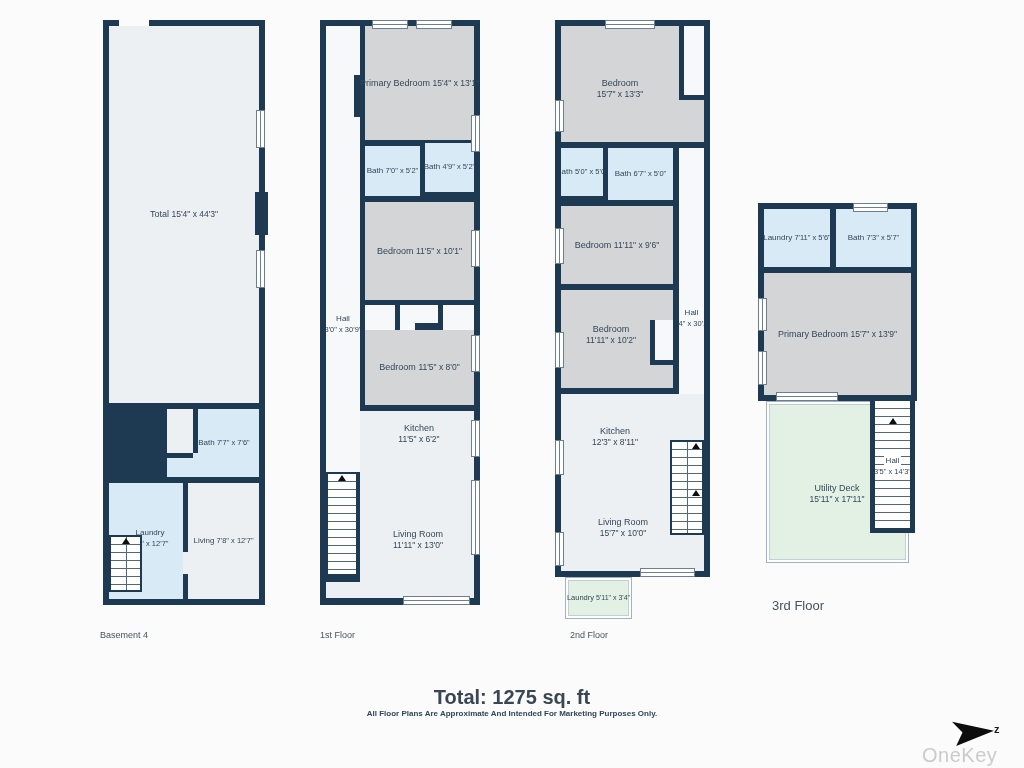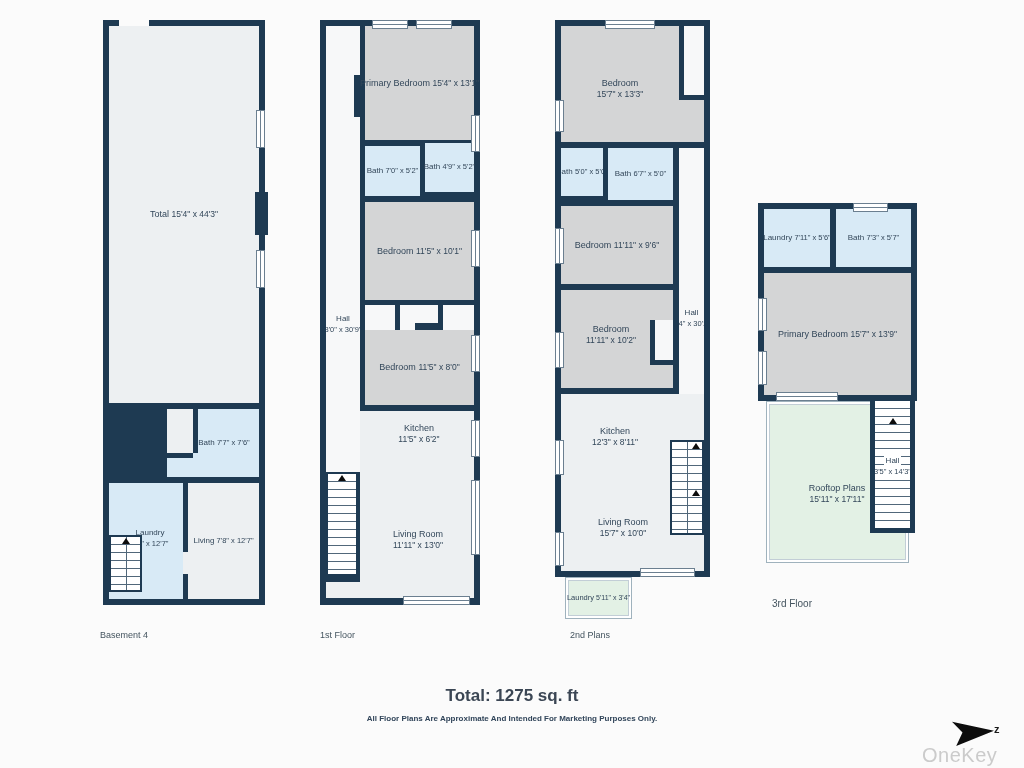--- a/index.html
+++ b/index.html
@@ -26,23 +26,23 @@
   .gap{position:absolute;background:#edf0f2;}
   .stairs{position:absolute;background:#fff;border:2px solid #1e3a52;box-sizing:border-box;
         background-image:repeating-linear-gradient(to bottom,#fff 0 7px,#51677a 7px 8px);}
   .stairs .mid{position:absolute;top:0;bottom:0;left:50%;width:1px;background:#51677a;}
   .uparrow{position:absolute;width:0;height:0;border-left:4px solid transparent;
         border-right:4px solid transparent;border-bottom:6px solid #0c0c0c;}
   .floor-tag{position:absolute;font-size:9px;color:#44545f;}
   .deck{position:absolute;background:#e3f1e5;border:1px solid #9fb2bd;
         box-shadow:inset 0 0 0 2px #fff, inset 0 0 0 3px #c2ced6;box-sizing:border-box;}
   .summary{position:absolute;left:0;width:1024px;top:686px;text-align:center;}
-  .summary .t{font-size:17px;font-weight:bold;color:#3b4654;}
+  .summary .t{font-size:20px;font-weight:bold;color:#3b4654;}
   .summary .s{font-size:15.5px;color:#9a9a9a;margin-top:1px;}
-  .summary .d{font-size:8px;font-weight:bold;color:#31455a;margin-top:8px;}
+  .summary .d{font-size:8px;font-weight:bold;color:#31455a;margin-top:0;}
   .compass{position:absolute;left:952px;top:719px;width:42px;height:28px;background:#0d0d0d;
         clip-path:polygon(0% 10%,100% 42%,10% 96%,25% 48%);}
   .compass-z{position:absolute;left:994px;top:723px;font-size:11px;font-weight:bold;color:#1a1a1a;}
   .watermark{position:absolute;left:922px;top:744px;font-size:20px;color:#cbcbcb;letter-spacing:.5px;}
 </style>
 </head>
 <body>
 
 <div class="plan" style="left:103px;top:20px;width:162px;height:585px;">
   <div class="fill c-light flex" style="left:6px;top:6px;width:150px;height:377px;">
@@ -231,21 +231,21 @@
   <div class="winv" style="left:0;top:512px;height:34px;"></div>
   <div class="winh" style="left:85px;top:548px;width:55px;"></div>
 </div>
 
 <div class="deck flex" style="left:565px;top:577px;width:67px;height:42px;display:flex;flex-direction:column;align-items:center;justify-content:center;">
   <div class="lbl xs">
     <span class="nm">Laundry</span>
     <span class="dm">5'11" x 3'4"</span>
   </div>
 </div>
-<div class="floor-tag" style="left:570px;top:630px;">2nd Plans</div>
+<div class="floor-tag" style="left:570px;top:630px;">2nd Floor</div>
 
 <div class="plan" style="left:758px;top:203px;width:159px;height:198px;">
   <div class="fill c-blue flex" style="left:6px;top:6px;width:66px;height:58px;">
     <div class="lbl sm">
       <span class="nm">Laundry</span>
       <span class="dm">7'11" x 5'6"</span>
     </div>
   </div>
   <div class="fill c-blue flex" style="left:78px;top:6px;width:75px;height:58px;">
     <div class="lbl sm">
@@ -260,33 +260,33 @@
     </div>
   </div>
   <div class="winh" style="left:95px;top:0;width:35px;"></div>
   <div class="winv" style="left:0;top:95px;height:33px;"></div>
   <div class="winv" style="left:0;top:148px;height:34px;"></div>
   <div class="winh" style="left:18px;top:189px;width:62px;"></div>
 </div>
 
 <div class="deck" style="left:766px;top:401px;width:143px;height:162px;">
   <div class="lbl abs" style="left:15px;top:80px;width:110px;">
-    <span class="nm">Rooftop Plans</span>
+    <span class="nm">Utility Deck</span>
     <span class="dm">15'11" x 17'11"</span>
   </div>
 </div>
 
 <div class="stairs clip" style="left:870px;top:401px;width:45px;height:132px;border-width:0 5px 5px 5px;">
   <div class="lbl sm abs" style="left:-20px;right:-20px;top:55px;align-items:center;background:transparent;">
     <span class="nm" style="background:#fff;padding:0 2px;">Hall</span>
     <span class="dm" style="background:#fff;padding:0 2px;">3'5" x 14'3"</span>
   </div>
 </div>
 <div class="uparrow" style="left:889px;top:418px;"></div>
-<div class="floor-tag" style="left:772px;top:598px;font-size:10px;">3rd Floor</div>
+<div class="floor-tag" style="left:772px;top:598px;font-size:13px;">3rd Floor</div>
 
 <div class="summary">
   <div class="t">Total: 1275 sq. ft</div>
   <div class="d">All Floor Plans Are Approximate And Intended For Marketing Purposes Only.</div>
 </div>
 
 <div class="compass"></div>
 <div class="compass-z">z</div>
 <div class="watermark">OneKey MLS</div>
 

